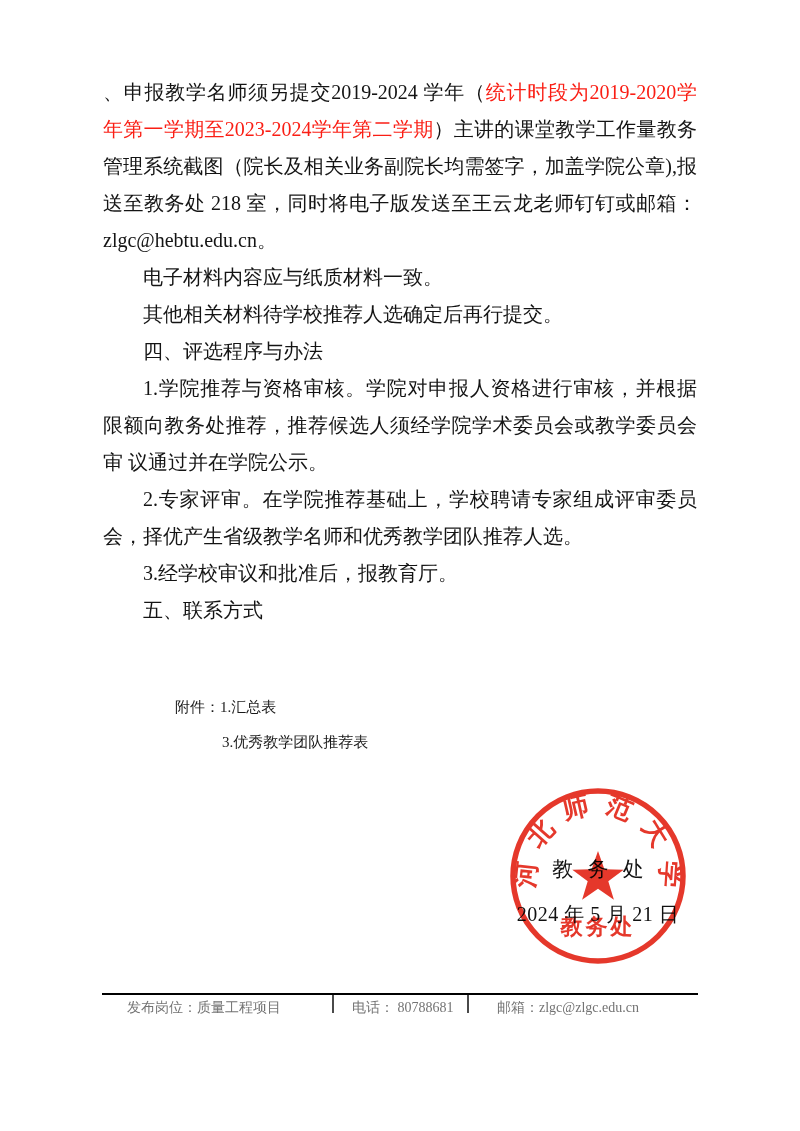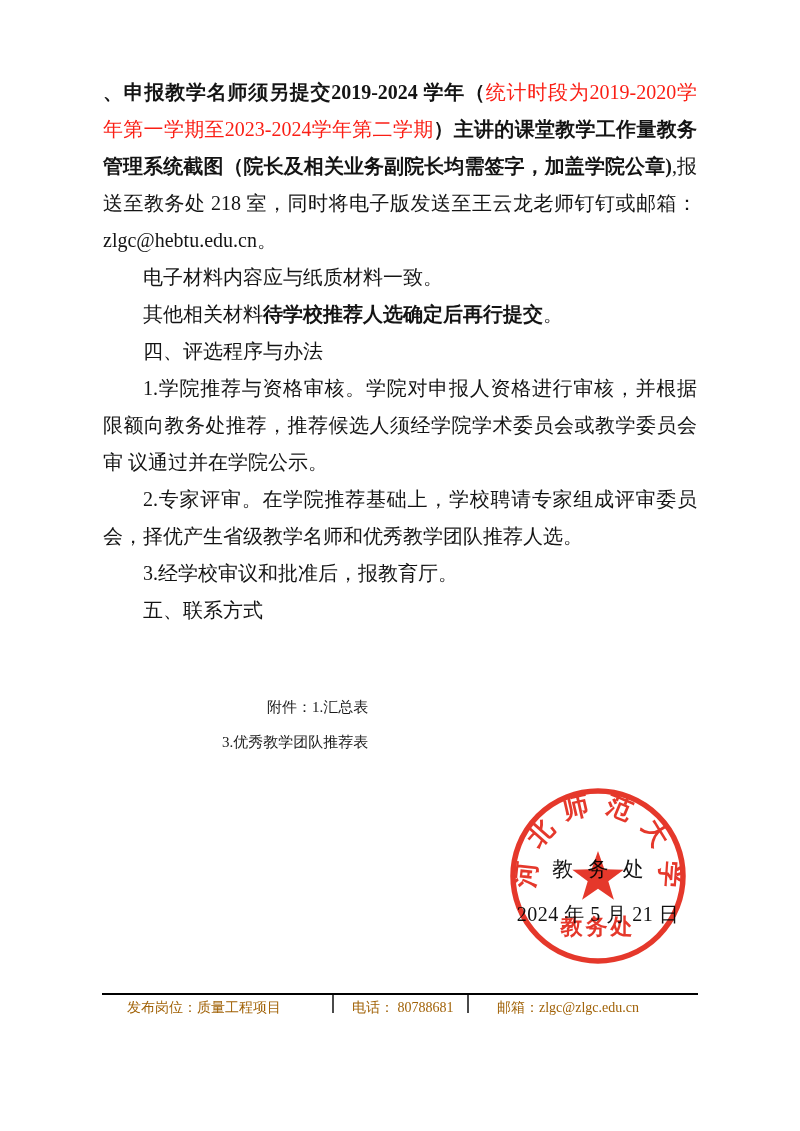--- a/index.html
+++ b/index.html
@@ -6,47 +6,47 @@
   .page{
     position:relative;width:800px;height:1131px;background:#ffffff;overflow:hidden;
     font-family:"Liberation Serif","DejaVu Serif",serif;color:#141414;
   }
   .content{
     position:absolute;left:103px;top:74px;width:594px;
     font-size:20px;line-height:37px;text-align:justify;
   }
   .content p{margin:0;}
   .indent{text-indent:2em;}
-  .bold{font-weight:bold;}
+  .bold{font-weight:normal;}
   .red{color:#fa1e14;}
   .heading{
     margin:0;font-size:20px;line-height:37px;font-weight:normal;text-indent:2em;
     font-family:"DejaVu Sans","Liberation Sans",sans-serif;
   }
   .attachments{
     position:absolute;left:175px;top:690px;font-size:15px;line-height:35px;color:#1a1a1a;
   }
-  .att-row{white-space:nowrap;text-align:right;}
+  .att-row{white-space:nowrap;}
   .att-indent{padding-left:47px;}
   .sign-office{
     position:absolute;left:508px;top:855px;width:180px;text-align:center;
     font-size:21px;word-spacing:9px;color:#111;z-index:1;
   }
   .sign-date{
     position:absolute;left:508px;top:901px;width:180px;text-align:center;
     font-size:20px;letter-spacing:0.5px;color:#111;z-index:1;
   }
   .seal{
     position:absolute;left:508px;top:786px;width:180px;height:180px;
     mix-blend-mode:multiply;opacity:0.93;z-index:2;
   }
   .footer-line{position:absolute;left:102px;top:993px;width:596px;height:2px;background:#000;}
   .footer-sep{position:absolute;top:995px;width:2px;height:18px;background:#4a4a4a;}
   .sep-1{left:332px;} .sep-2{left:467px;}
-  .footer-text{position:absolute;top:999px;font-size:14px;color:#a16207;white-space:nowrap;}
+  .footer-text{position:absolute;top:999px;font-size:14px;color:#737373;white-space:nowrap;}
   .f-post{left:127px;} .f-tel{left:352px;text-align:right;} .f-mail{left:497px;}
 </style>
 </head>
 <body>
 
 <div class="page">
 
   <div class="content">
     <p>
       <span class="bold">、申报教学名师须另提交2019-2024 学年（</span><span class="red">统计时段为2019-2020学年第一学期至2023-2024学年第二学期</span><span class="bold">）主讲的课堂教学工作量教务管理系统截图（院长及相关业务副院长均需签字，加盖学院公章)</span><span>,报送至教务处 218 室，同时将电子版发送至王云龙老师钉钉或邮箱：zlgc@hebtu.edu.cn。</span>

